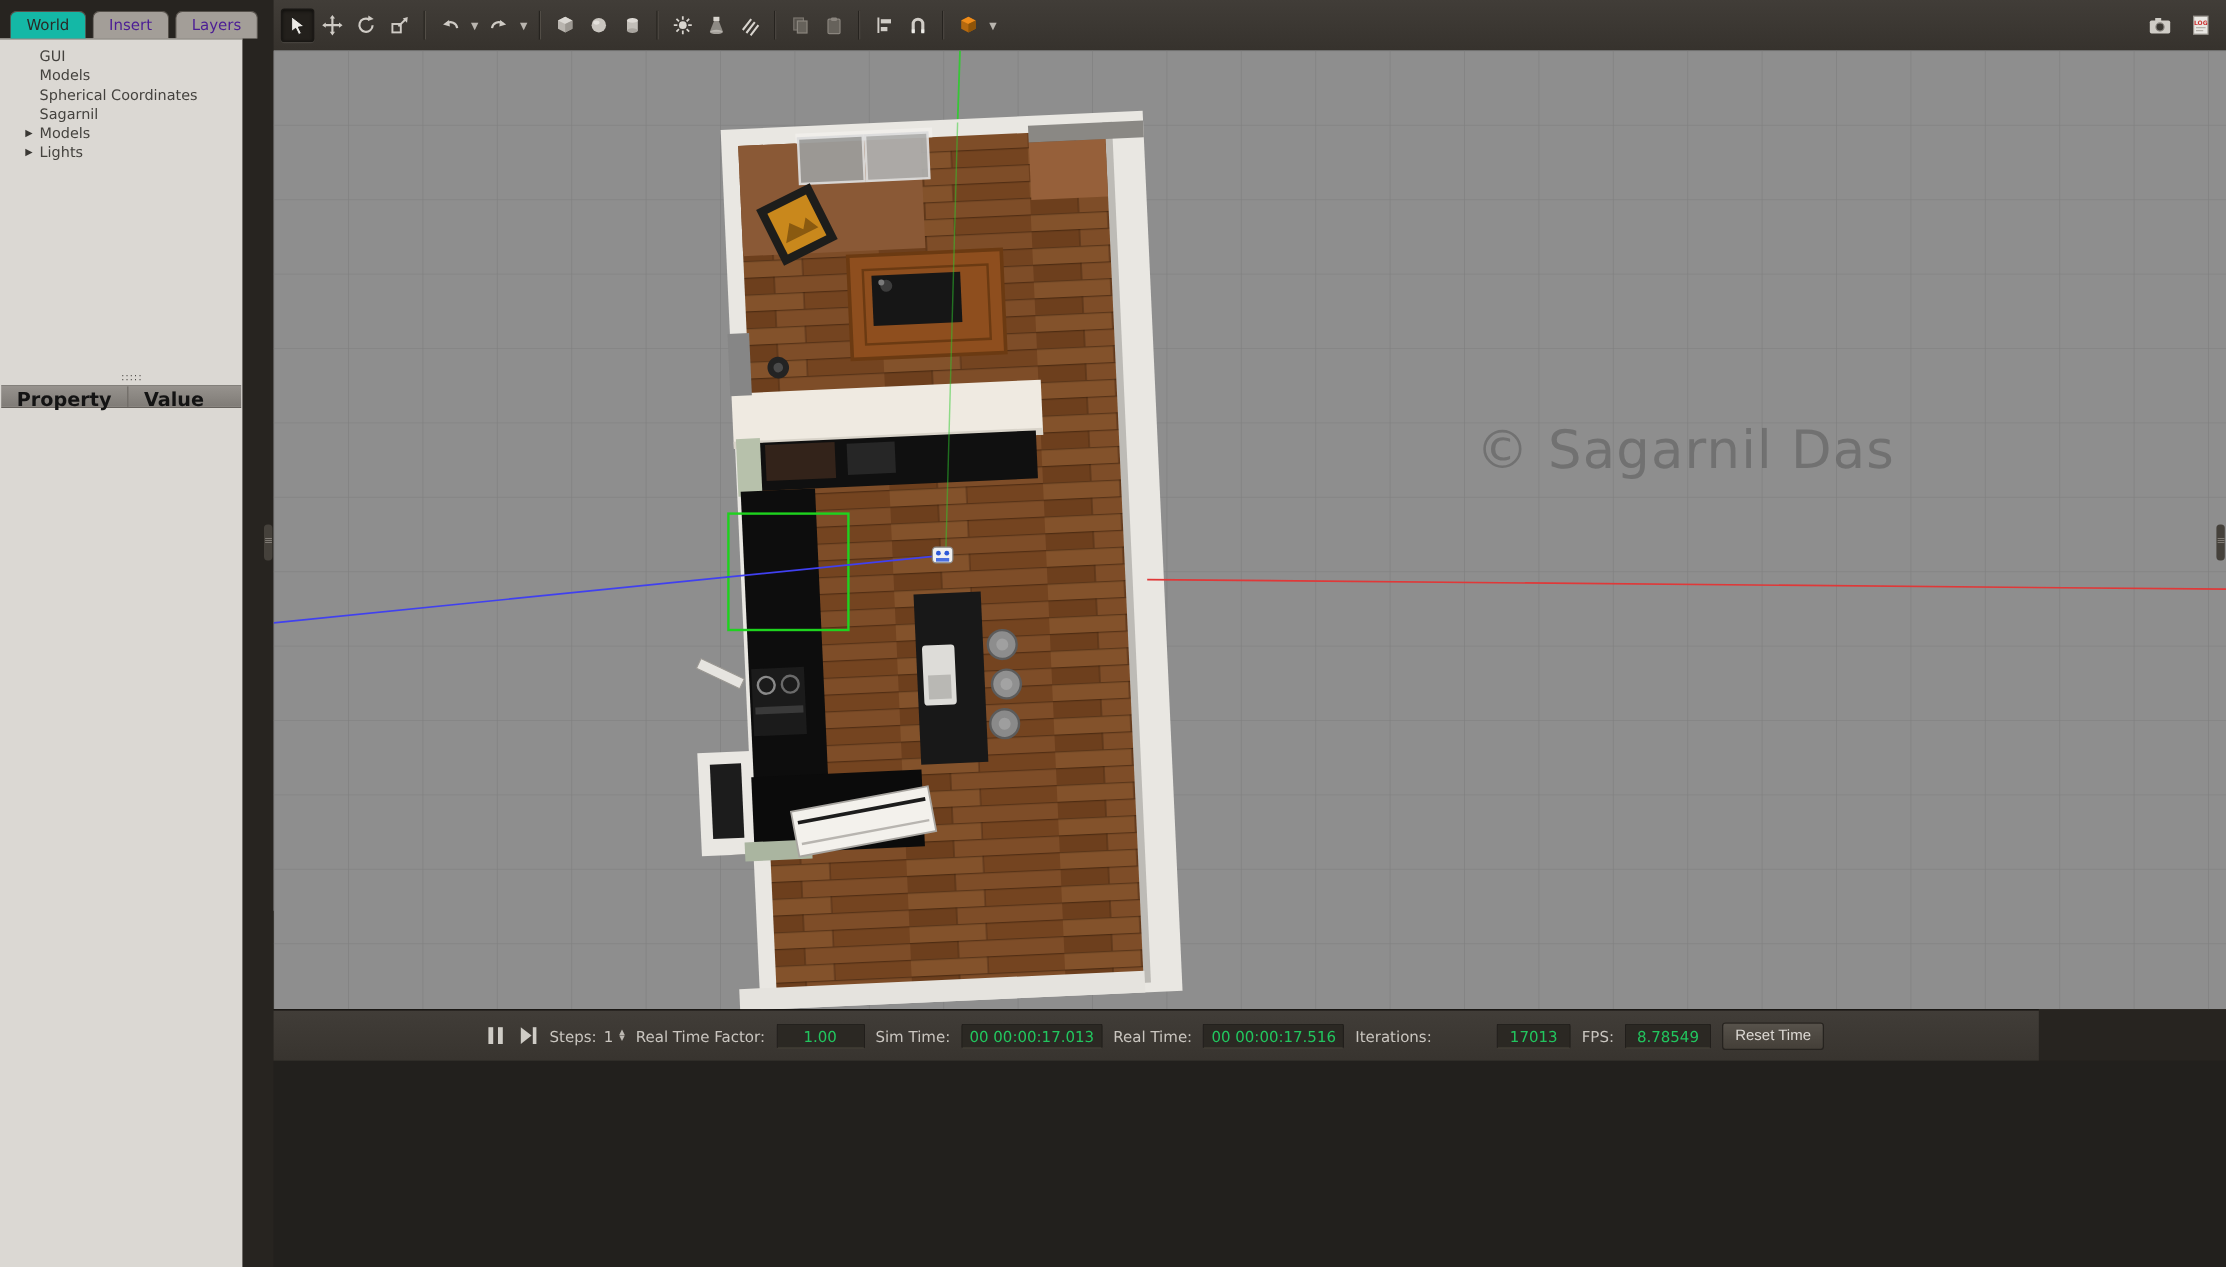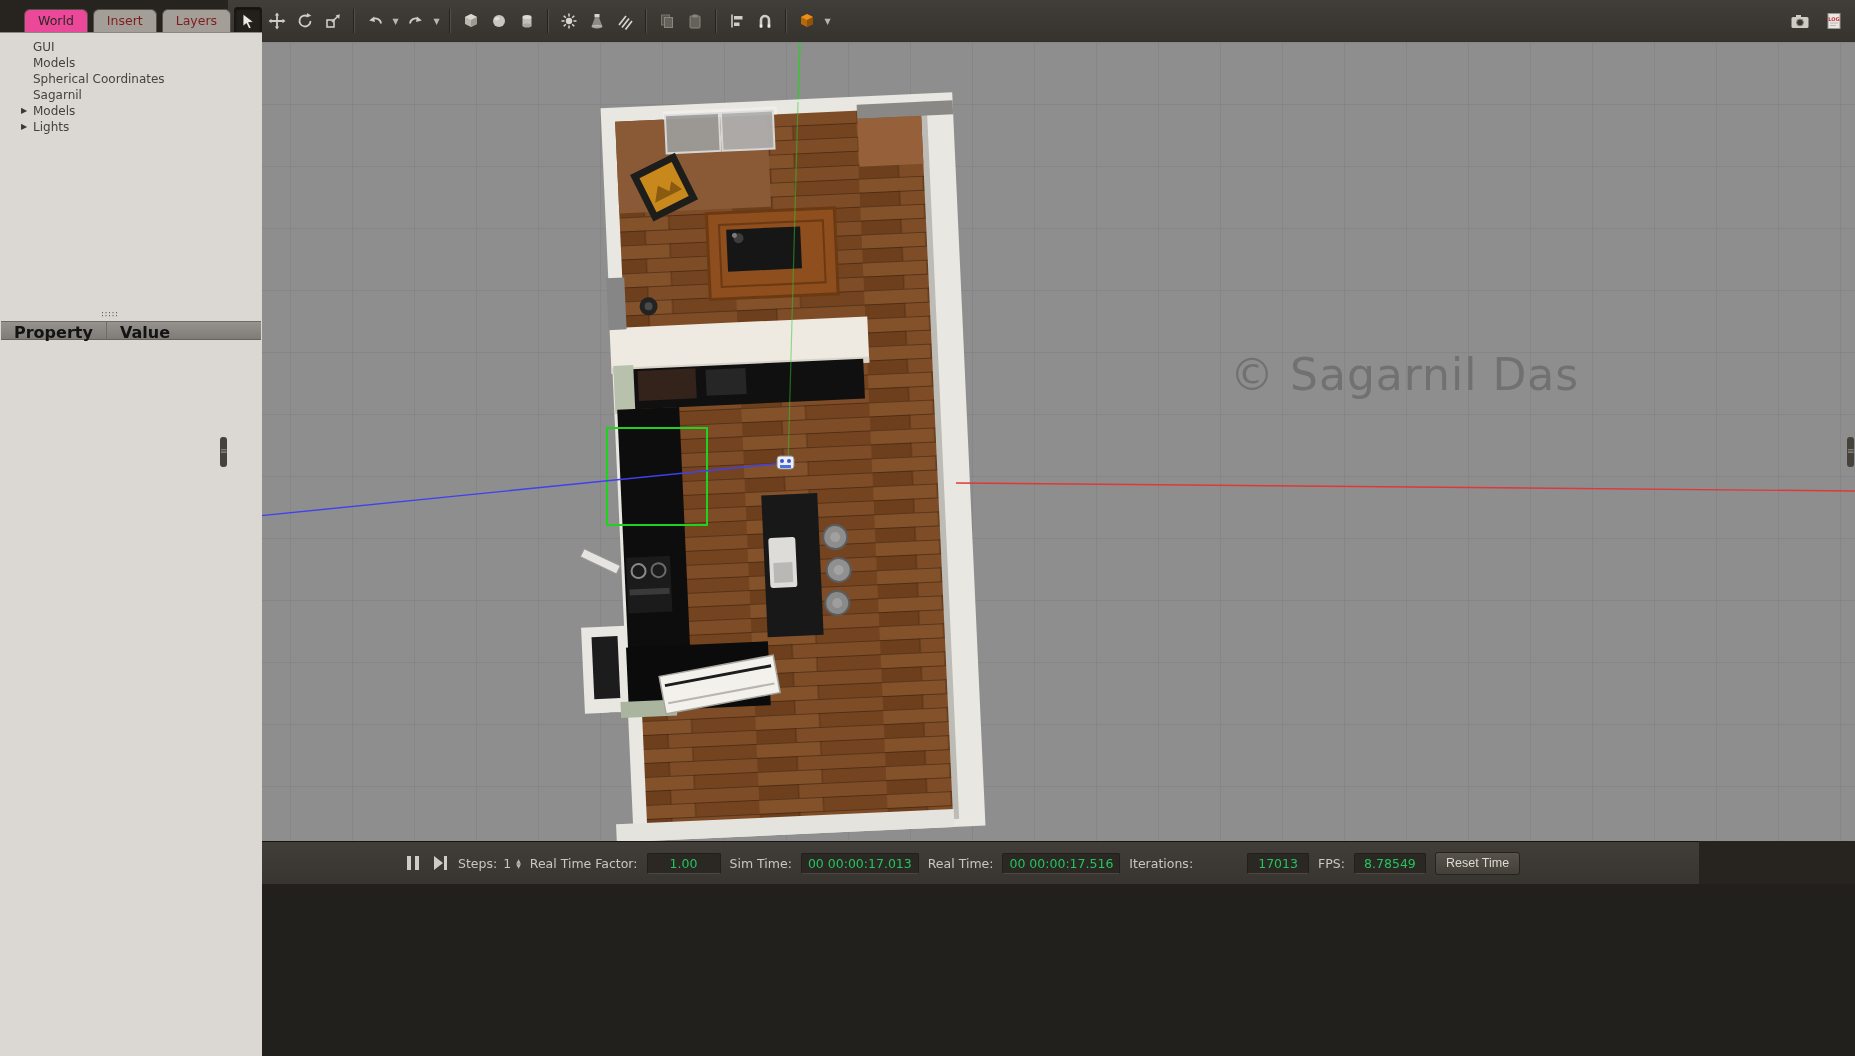--- a/index.html
+++ b/index.html
@@ -2,23 +2,23 @@
 <html><head>
 <meta charset="utf-8">
 <style>
   html,body{margin:0;padding:0;background:#111;}
   .window{position:relative;width:1855px;height:1056px;background:#272420;overflow:hidden;
           font-family:"DejaVu Sans","Liberation Sans",sans-serif;-webkit-font-smoothing:antialiased;}
 
   
   .tabbar{position:absolute;left:8px;top:9px;height:23px;display:flex;gap:5px;z-index:3;}
   .tab{padding:3px 13px 4px;font-size:12.5px;border-radius:6px 6px 0 0;background:#a39e98;
-       color:#7f1d1d;border:1px solid #55504a;border-bottom:none;cursor:default;}
-  .tab.active{background:#ec4899;color:#2b2926;margin-left:16px;}
-  .panel{position:absolute;left:0;top:32px;width:262px;bottom:0;background:#dbd8d3;
+       color:#4c1d95;border:1px solid #55504a;border-bottom:none;cursor:default;}
+  .tab.active{background:#14b8a6;color:#2b2926;}
+  .panel{position:absolute;left:0;top:32px;width:202px;bottom:0;background:#dbd8d3;
          border-top:1px solid #8a8680;z-index:2;}
   .tree{position:absolute;top:6px;left:0;right:0;}
   .tree-row{height:16px;padding-left:33px;font-size:12px;color:#44423e;display:flex;
             align-items:center;position:relative;}
   .tree-row .tri{position:absolute;left:21px;top:3px;font-size:8px;color:#3a3834;}
   .grab-dots{position:absolute;top:279px;left:101px;width:18px;font-size:8px;line-height:3px;
              color:#4a4844;letter-spacing:1px;text-align:center;}
   .prop-header{position:absolute;top:288px;left:1px;right:1px;height:17px;display:flex;
                background:linear-gradient(#96928d,#7f7b76);border-top:1px solid #6e6a65;
                border-bottom:1px solid #66625d;}

